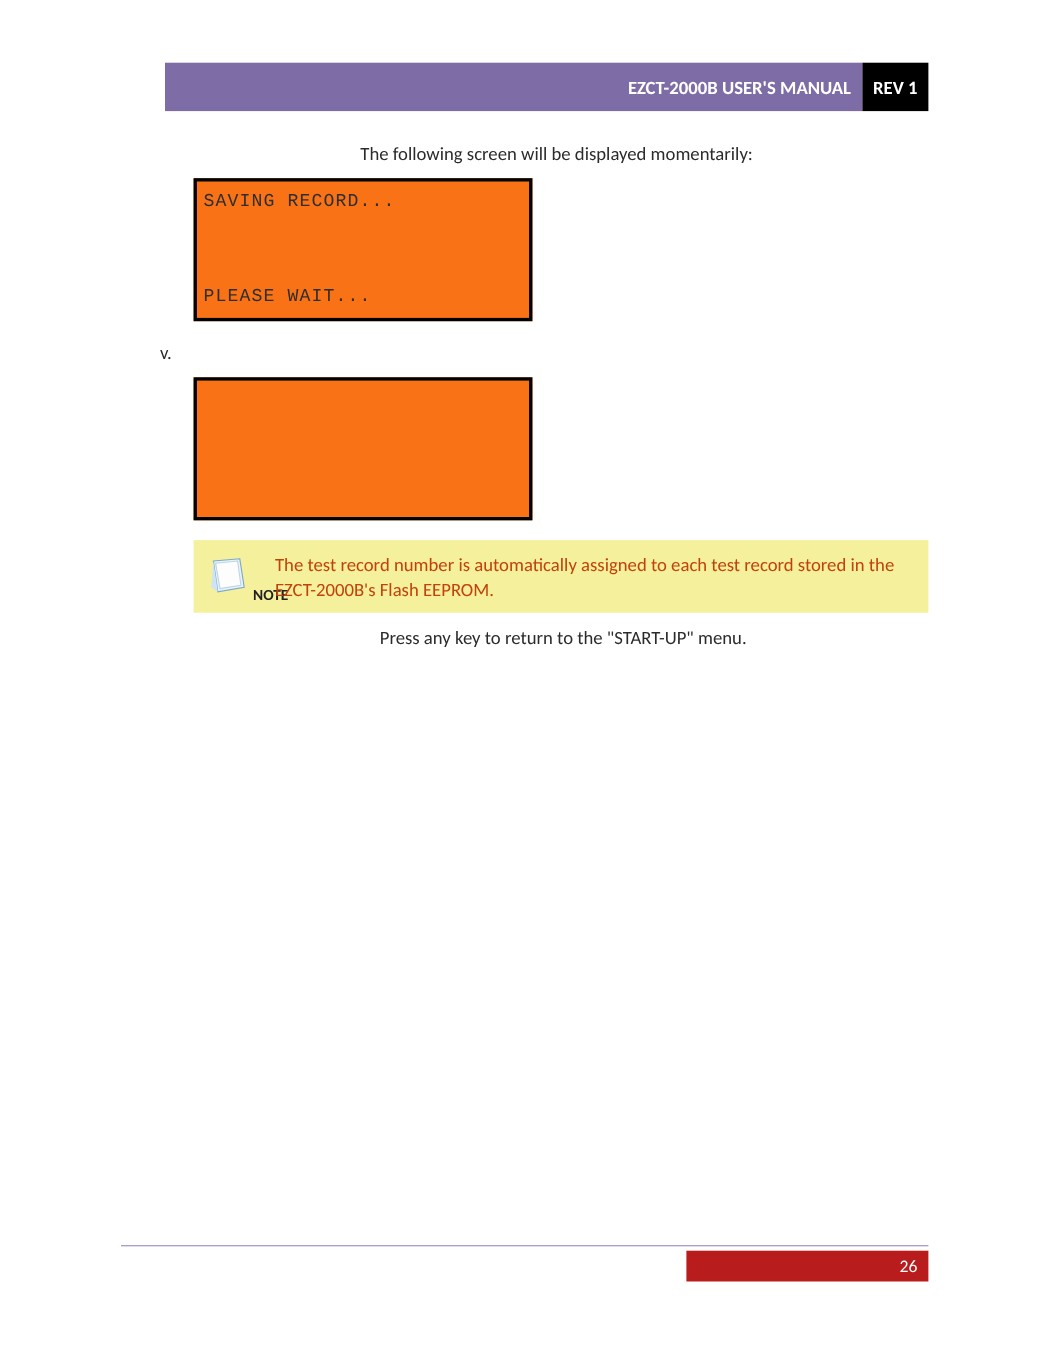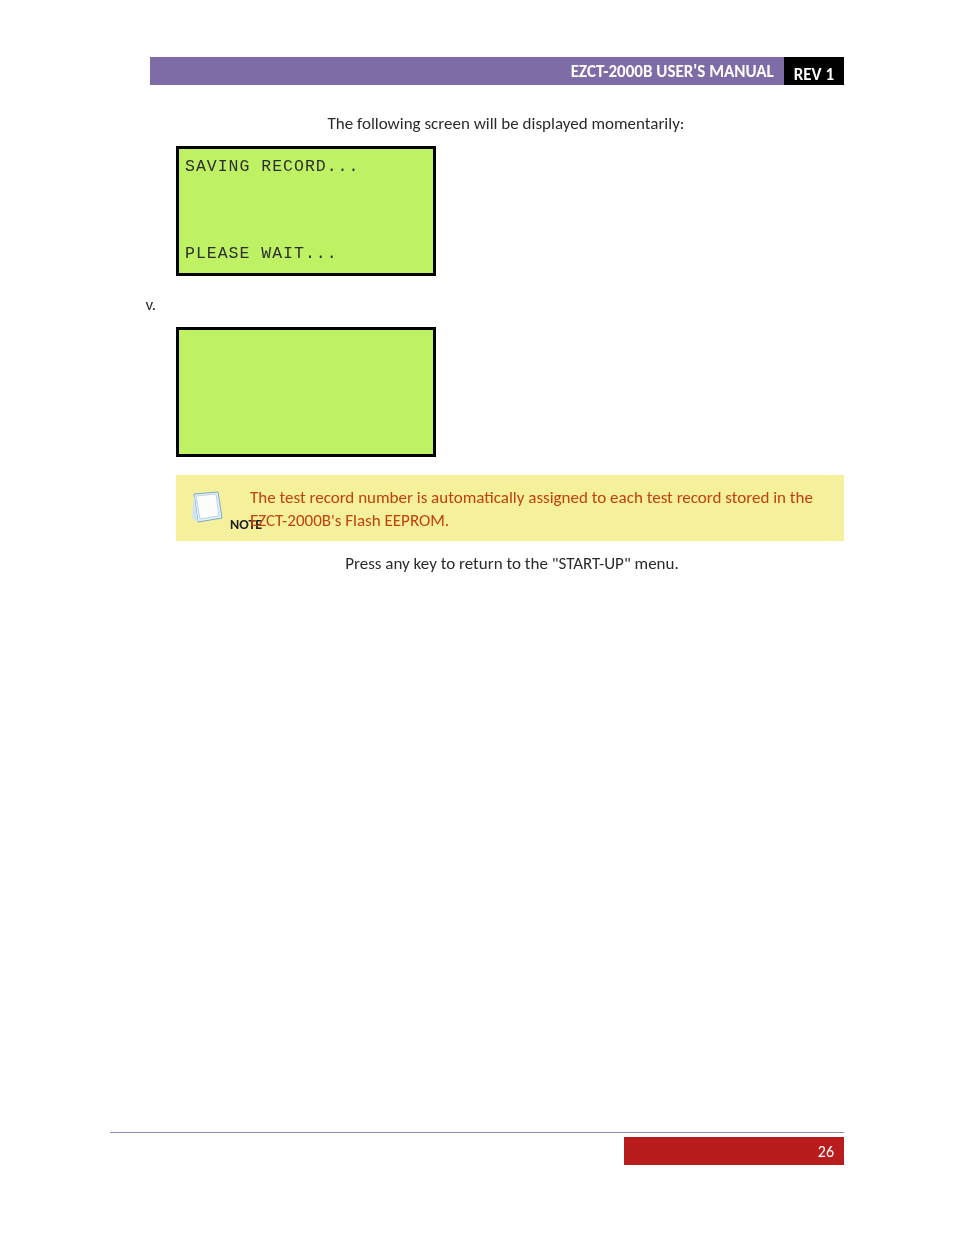--- a/index.html
+++ b/index.html
@@ -14,57 +14,57 @@
     position: relative;
     width: 954px;
     height: 1235px;
     padding-top: 57px;
     box-sizing: border-box;
   }
   .header-bar {
     display: flex;
     margin-left: 110px;
     margin-right: 110px;
-    height: 28px;
+    height: 44px;
     align-items: stretch;
     padding-left: 40px;
   }
   .header-purple {
     flex: 1;
     background: #7d6ca6;
     display: flex;
     justify-content: flex-end;
     align-items: center;
     color: #fff;
     font-weight: bold;
     font-size: 17px;
     padding-right: 10px;
   }
   .header-black {
     background: #000;
     color: #fff;
     font-weight: bold;
     font-size: 17px;
     display: flex;
-    align-items: flex-end;
+    align-items: center;
     padding: 0 10px;
   }
   .content {
     margin: 28px 110px 0 168px;
     font-size: 17px;
     color: #2b2b2b;
   }
   .para {
     margin: 0 0 10px 0;
     text-align: center;
   }
   .lcd {
-    background: #bef264;
+    background: #f97316;
     border: 3px solid #000;
-    width: 260px;
+    width: 308px;
     height: 130px;
     margin: 12px 0 18px 8px;
     padding: 8px 6px;
     box-sizing: border-box;
     font-family: "Courier New", monospace;
     font-size: 16.5px;
     line-height: 1.25;
     letter-spacing: 1px;
     color: #2e2e2e;
     display: flex;

